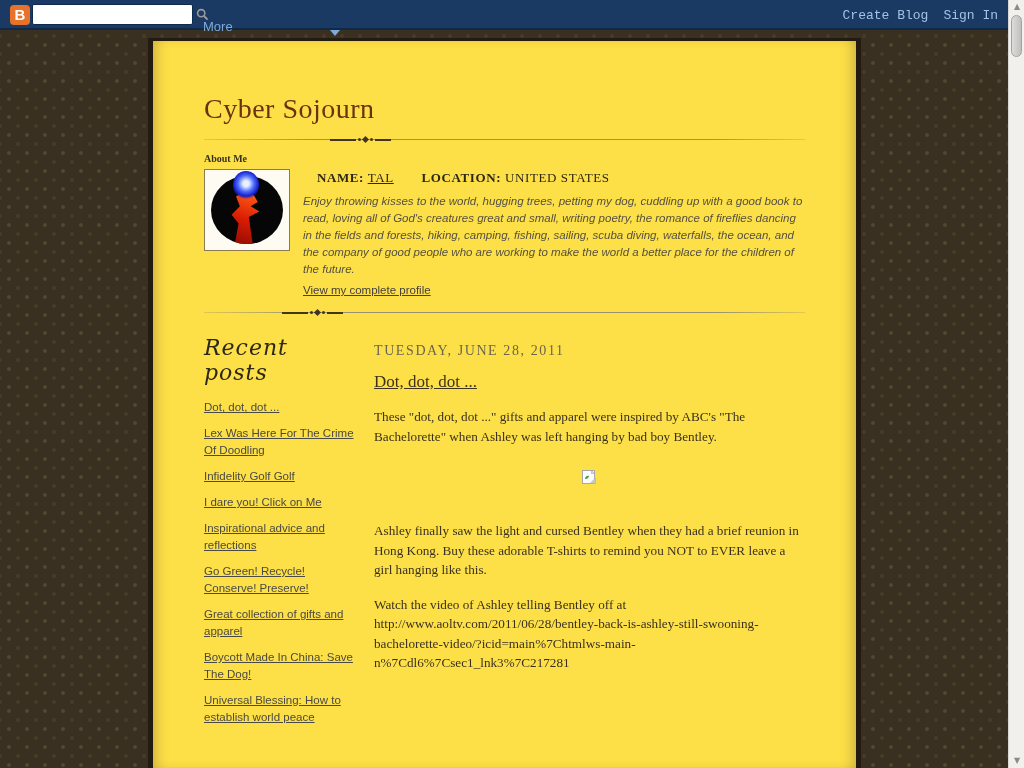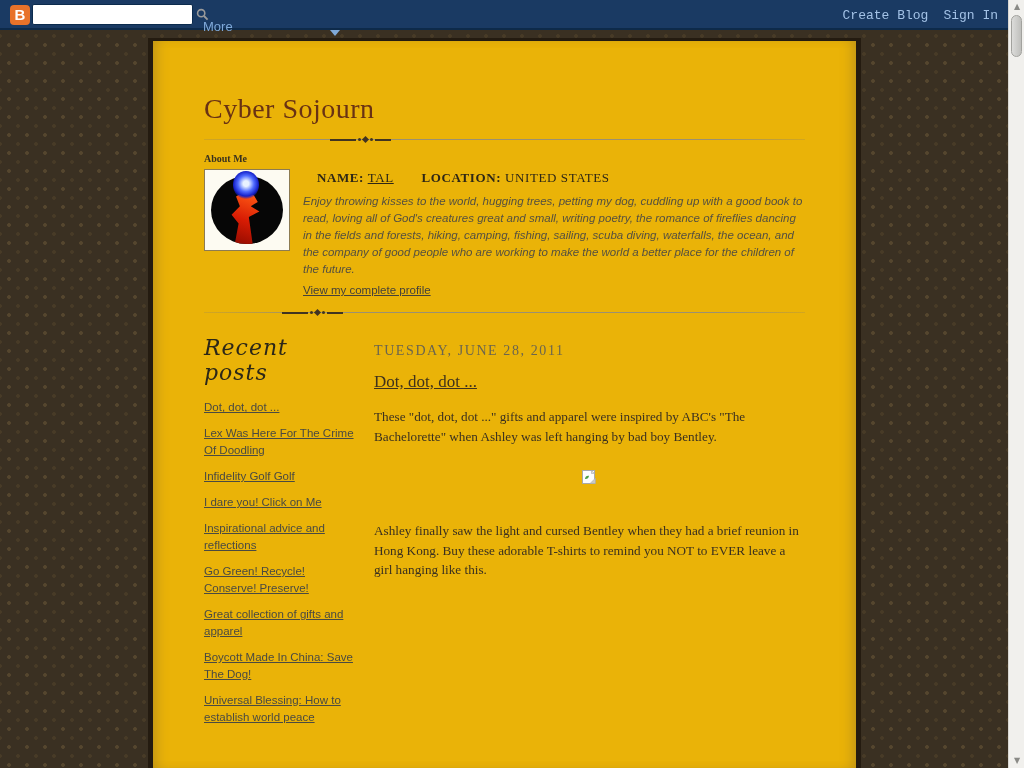--- a/index.html
+++ b/index.html
@@ -68,21 +68,21 @@
   .scroll-down { bottom:0; }
   .scroll-thumb {
     position:absolute; left:2px; top:15px; width:11px; height:42px;
     background:linear-gradient(90deg,#dcdcda,#bfbfbc);
     border:1px solid #a2a29e; border-radius:6px; cursor:grab;
   }
 
   
   .page-column {
     position:absolute; left:148px; top:38px; width:713px; height:730px;
-    background:#eab308;
+    background:#fde047;
     border-left:5px solid #241b10; border-right:5px solid #241b10; border-top:3px solid #241b10;
     box-shadow: inset 10px 0 14px -8px rgba(120,95,50,.45), inset -10px 0 14px -8px rgba(120,95,50,.45);
     padding:0 51px; overflow:hidden;
   }
 
   .blog-title {
     margin-top:52px; font-size:28px; font-weight:400; color:#693214; letter-spacing:0.5px;
   }
   .blog-tagline {
     margin-top:9px; font-style:italic; font-size:12.5px; color:#514a36;
@@ -265,16 +265,17 @@
           <span class="broken-img">
             <svg width="15" height="15" viewBox="0 0 15 15">
               <rect x="0.5" y="0.5" width="12" height="13" fill="#fdfdfd" stroke="#a9a9a9"></rect>
               <path d="M9.5 0.5 L12.5 3.5 L9.5 3.5 Z" fill="#dcdcdc" stroke="#a9a9a9" stroke-width="0.6"></path>
               <path d="M3 9 C3 6.6 5 5.4 7 5.8 C6.6 8.2 5 9.4 3 9 Z" fill="#4d9e45"></path>
               <path d="M8 13.5 L13.5 8 L13.5 13.5 Z" fill="#c9c9c4" stroke="#a9a9a9" stroke-width="0.5"></path>
             </svg>
           </span>
         </div>
         <p>Ashley finally saw the light and cursed Bentley when they had a brief reunion in Hong Kong. Buy these adorable T-shirts to remind you NOT to EVER leave a girl hanging like this.</p>
+        <p>Watch the video of Ashley telling Bentley off at http://www.aoltv.com/2011/06/28/bentley-back-is-ashley-still-swooning-bachelorette-video/?icid=main%7Chtmlws-main-n%7Cdl6%7Csec1_lnk3%7C217281</p>
       </div>
     </div>
   </div>
 </div>
 
 </body></html>

